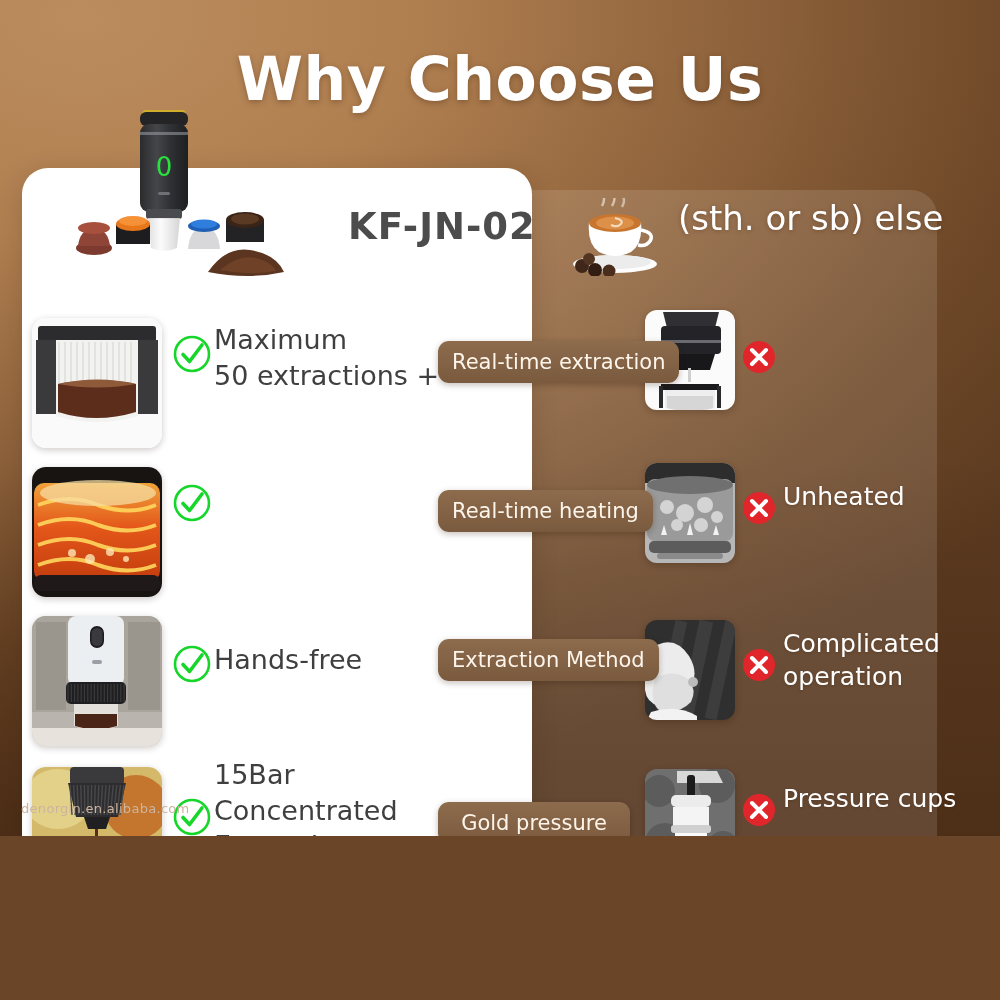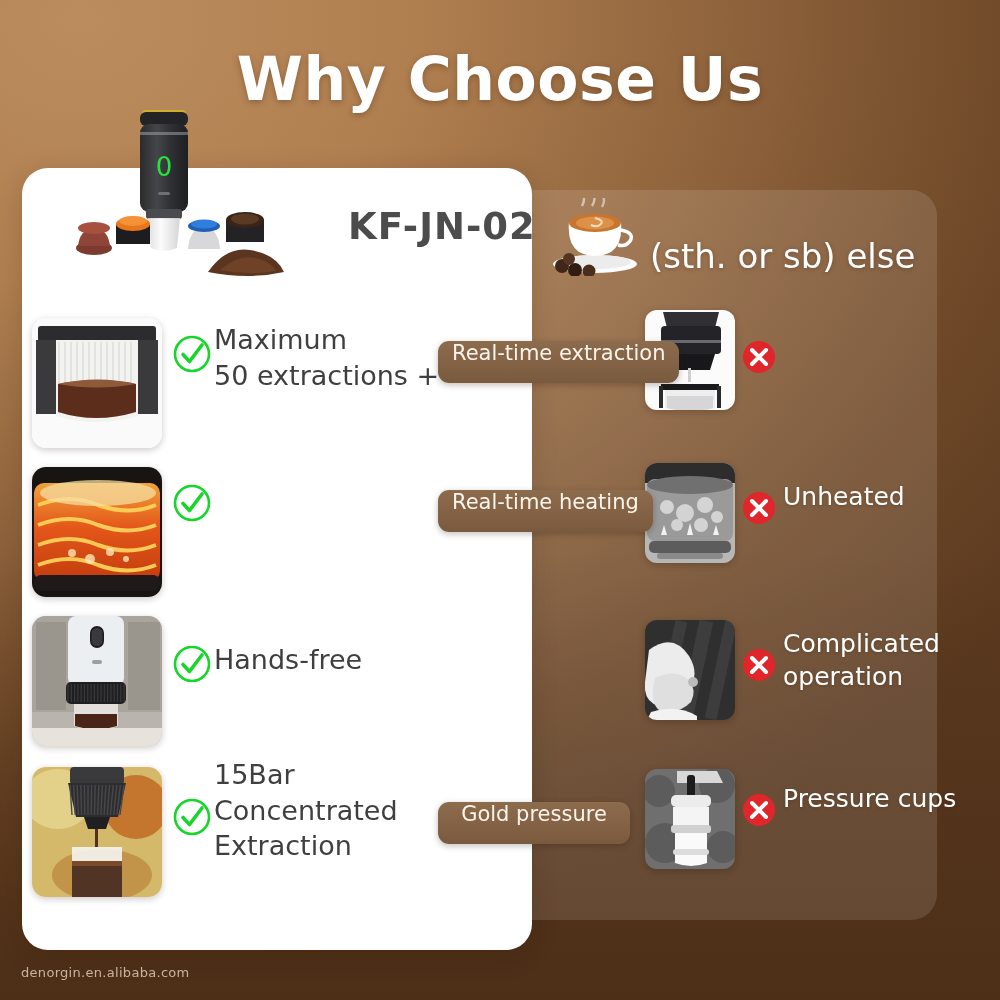--- a/index.html
+++ b/index.html
@@ -2,21 +2,21 @@
 <html><head>
 <meta charset="utf-8">
 <style>
   html,body{margin:0;padding:0;}
   body{
     width:1000px;height:1000px;overflow:hidden;
     font-family:"Liberation Sans", sans-serif;
     background:#6b4528;
   }
   #stage{
-    position:relative;width:1000px;height:1000px;overflow:hidden;
+    position:relative;width:1000px;height:836px;overflow:hidden;
     background:
       radial-gradient(120% 95% at 8% 2%, #bb8d5e 0%, #b07f50 28%, #8a5f39 58%, #6d4727 80%, #5b3a20 100%);
   }
   
   #stage:after{
     content:"";position:absolute;inset:0;pointer-events:none;
     background:linear-gradient(to bottom, rgba(0,0,0,0) 55%, rgba(60,32,12,.45) 100%);
   }
 
   
@@ -49,22 +49,22 @@
     position:absolute;left:58px;top:96px;width:240px;height:190px;z-index:5;
   }
   .model{
     position:absolute;left:300px;top:205px;
     font-size:37px;font-weight:700;color:#4c4c4c;letter-spacing:1px;
     font-family:"DejaVu Sans", sans-serif;z-index:6;margin-left:48px;
   }
 
   
   .vs-head{
-    position:absolute;left:548px;top:198px;width:400px;height:78px;z-index:6;
-    display:flex;align-items:flex-end;gap:6px;
+    position:absolute;left:568px;top:198px;width:400px;height:78px;z-index:6;
+    display:flex;align-items:flex-start;gap:14px;
   }
   .vs-cup{width:96px;height:78px;position:relative;flex:0 0 auto;}
   .vs-label{
     font-size:34px;color:#ffffff;font-family:"DejaVu Sans", sans-serif;
     text-shadow:0 1px 4px rgba(60,32,12,.35);white-space:nowrap;
   }
 
   
   .row{position:absolute;left:0;top:0;width:1000px;height:150px;z-index:7;}
 
@@ -82,21 +82,21 @@
 
   .pro-text{
     position:absolute;left:214px;
     font-size:27px;line-height:1.32;color:#3f3f3f;
     font-family:"DejaVu Sans", sans-serif;white-space:pre-line;
   }
 
   .mid-pill{
     position:absolute;left:438px;height:42px;border-radius:11px;
     background:linear-gradient(to bottom,#8d6b4d,#7a5a3e);
-    display:flex;justify-content:center;
+    display:flex;align-items:center;justify-content:center;
     padding:0 14px;min-width:192px;box-sizing:border-box;
     box-shadow:0 2px 6px rgba(40,20,6,.28);
     z-index:8;
   }
   .mid-pill span{
     font-size:21px;color:#fdf4ea;white-space:nowrap;
     font-family:"DejaVu Sans", sans-serif;
   }
 
   .thumb-r{
@@ -362,20 +362,23 @@
               <rect x="0" y="112" width="130" height="18" fill="#e7e3dc"></rect>
             </svg></div>
         </div>
         <div class="check" style="top:38px">
           <svg viewBox="0 0 40 40" width="40" height="40">
             <circle cx="20" cy="20" r="17" fill="none" stroke="#16d62a" stroke-width="2.6"></circle>
             <path d="M11 20.5 L17.5 27.5 L30 11" fill="none" stroke="#16d62a" stroke-width="3.6" stroke-linecap="round" stroke-linejoin="round"></path>
           </svg>
         </div>
         <div class="pro-text" style="top:36px">Hands-free</div>
+        <div class="mid-pill" style="top:33px">
+          <span>Extraction Method</span>
+        </div>
         <div class="thumb-r" style="top:14px">
           <div class="ph"><svg viewBox="0 0 90 100" width="90" height="100">
               <rect width="90" height="100" fill="#2f2f2f"></rect>
               <g fill="#3d3d3d">
                 <rect x="20" y="0" width="12" height="100" transform="rotate(12 26 50)"></rect>
                 <rect x="44" y="0" width="14" height="100" transform="rotate(12 51 50)"></rect>
                 <rect x="70" y="0" width="12" height="100" transform="rotate(12 76 50)"></rect>
               </g>
               <path d="M4 30 q24 -18 40 6 q10 16 2 32 q-10 20 -32 18 q-16 -4 -14 -24 z" fill="#ececec"></path>
               <path d="M10 58 q20 -10 34 2 q8 10 2 22 q-14 14 -32 8 q-10 -8 -4 -32 z" fill="#dfdfdf"></path>

